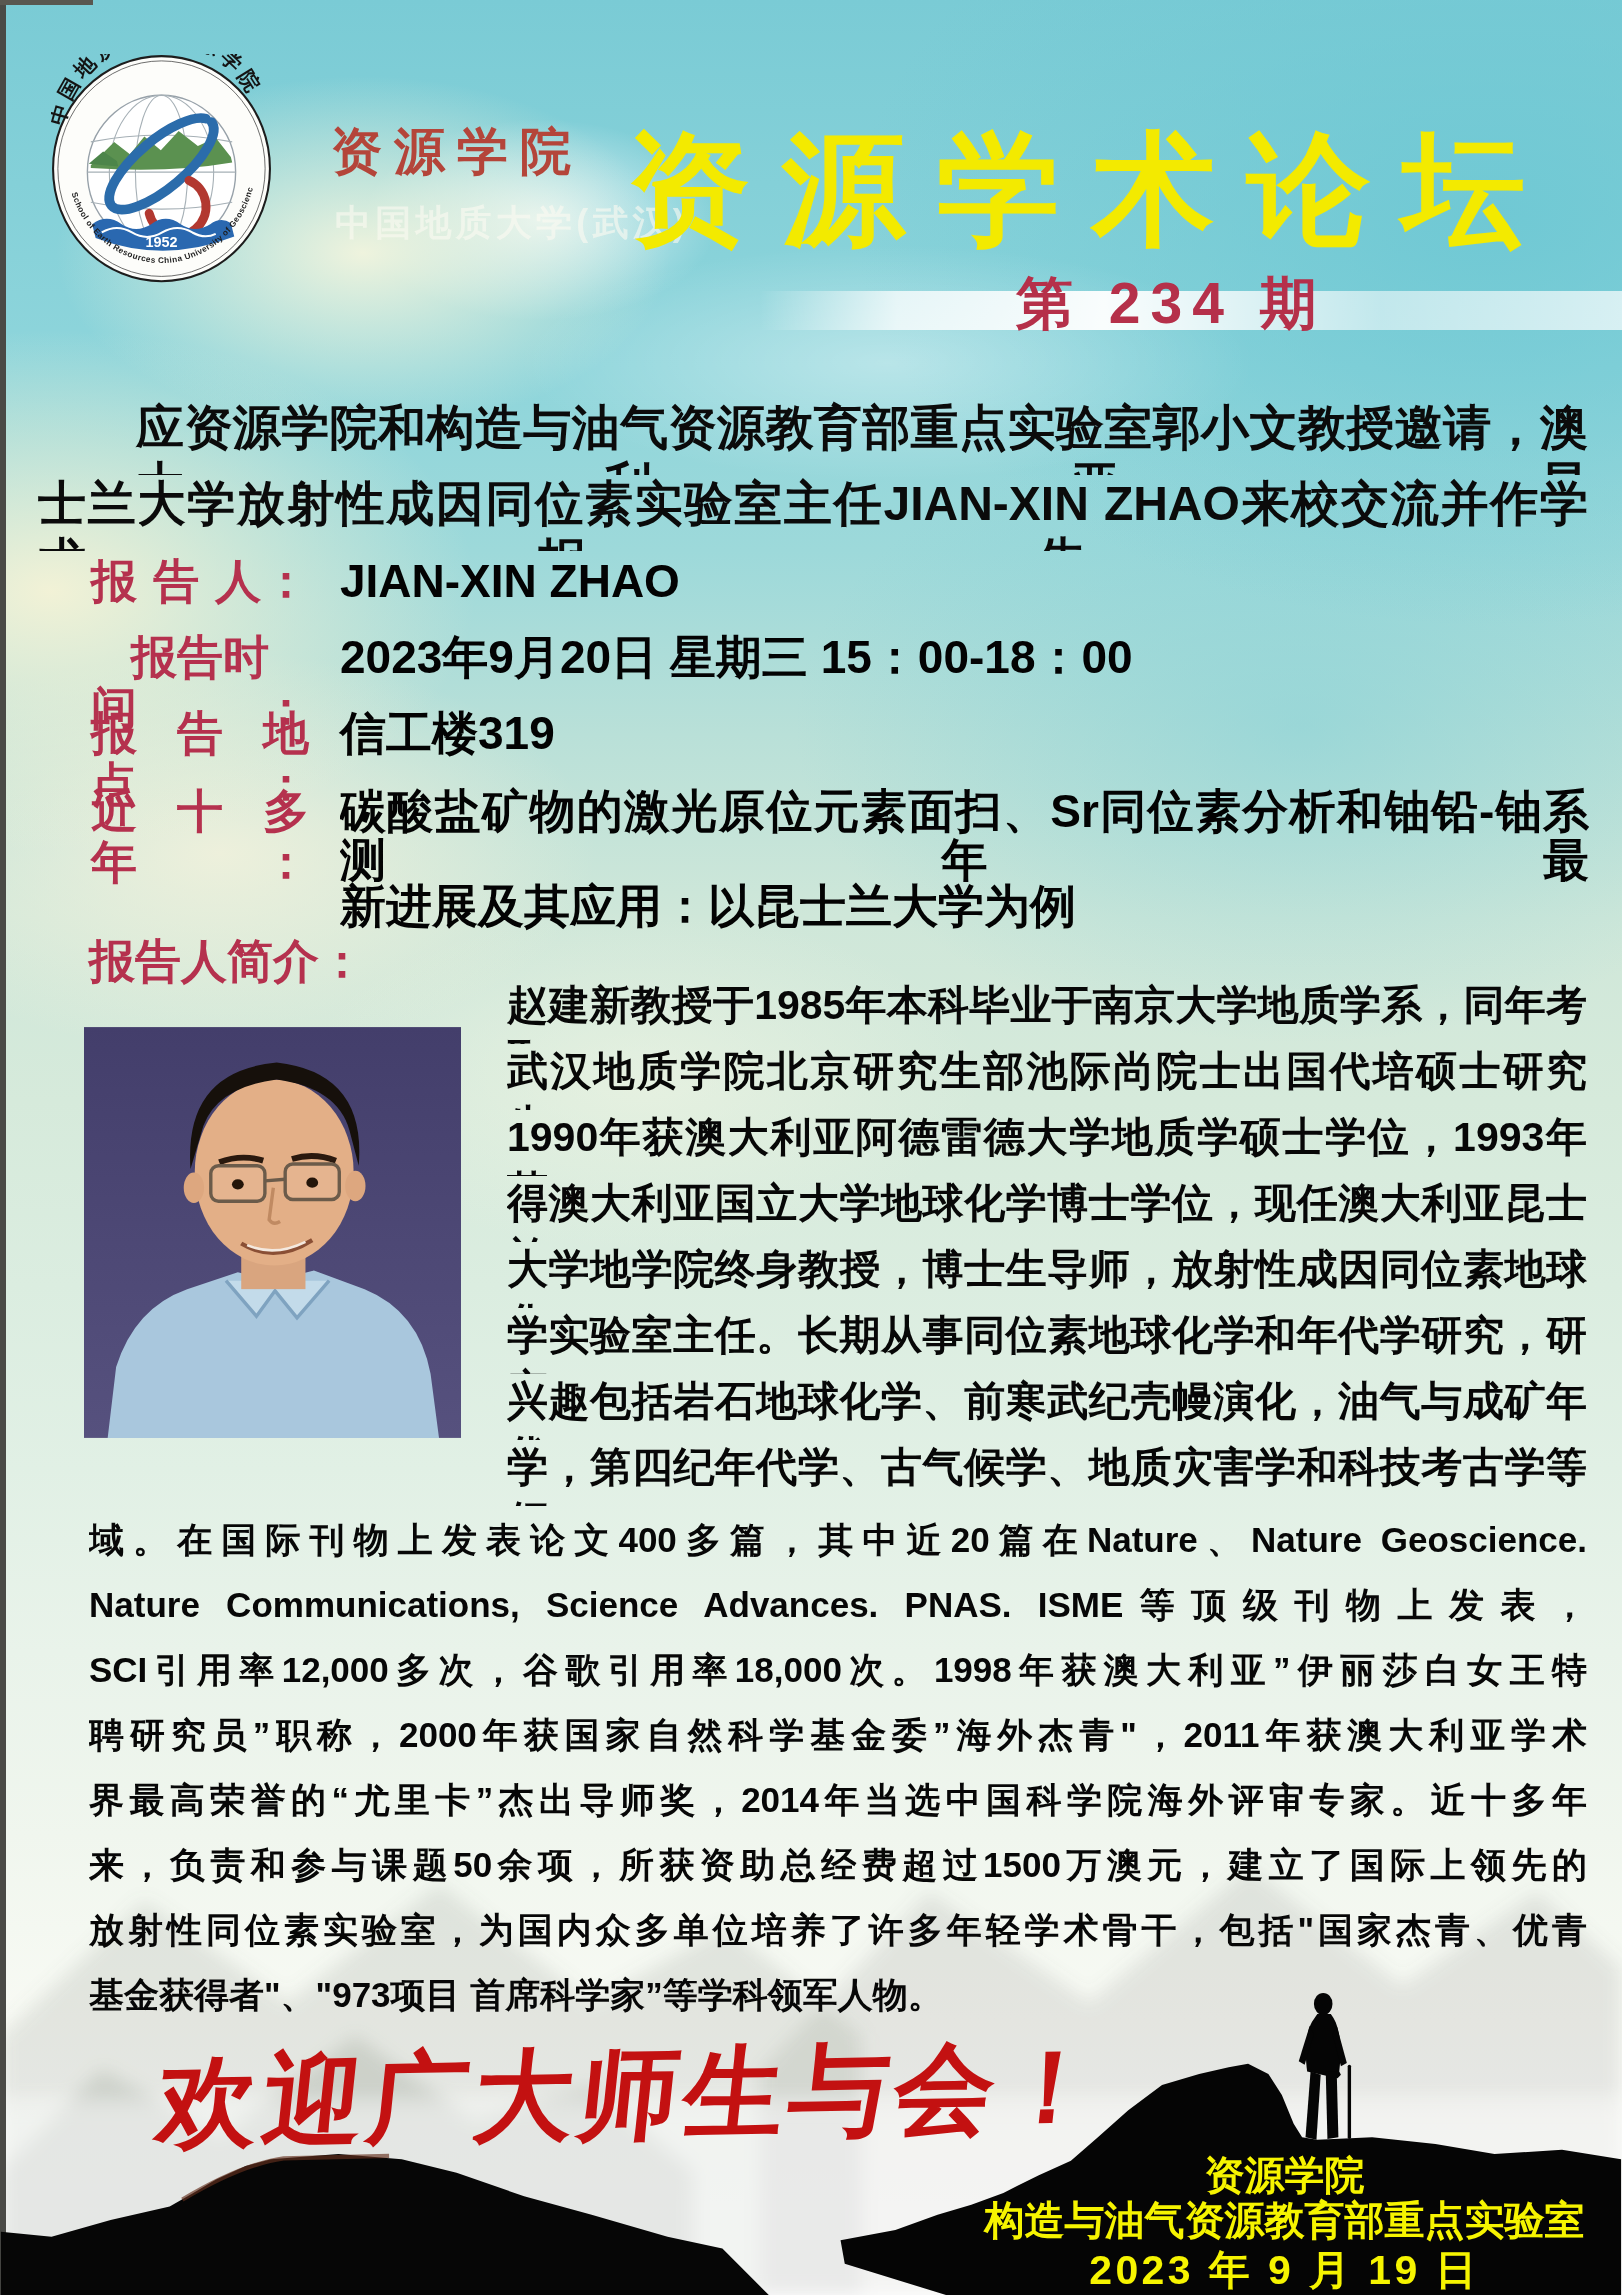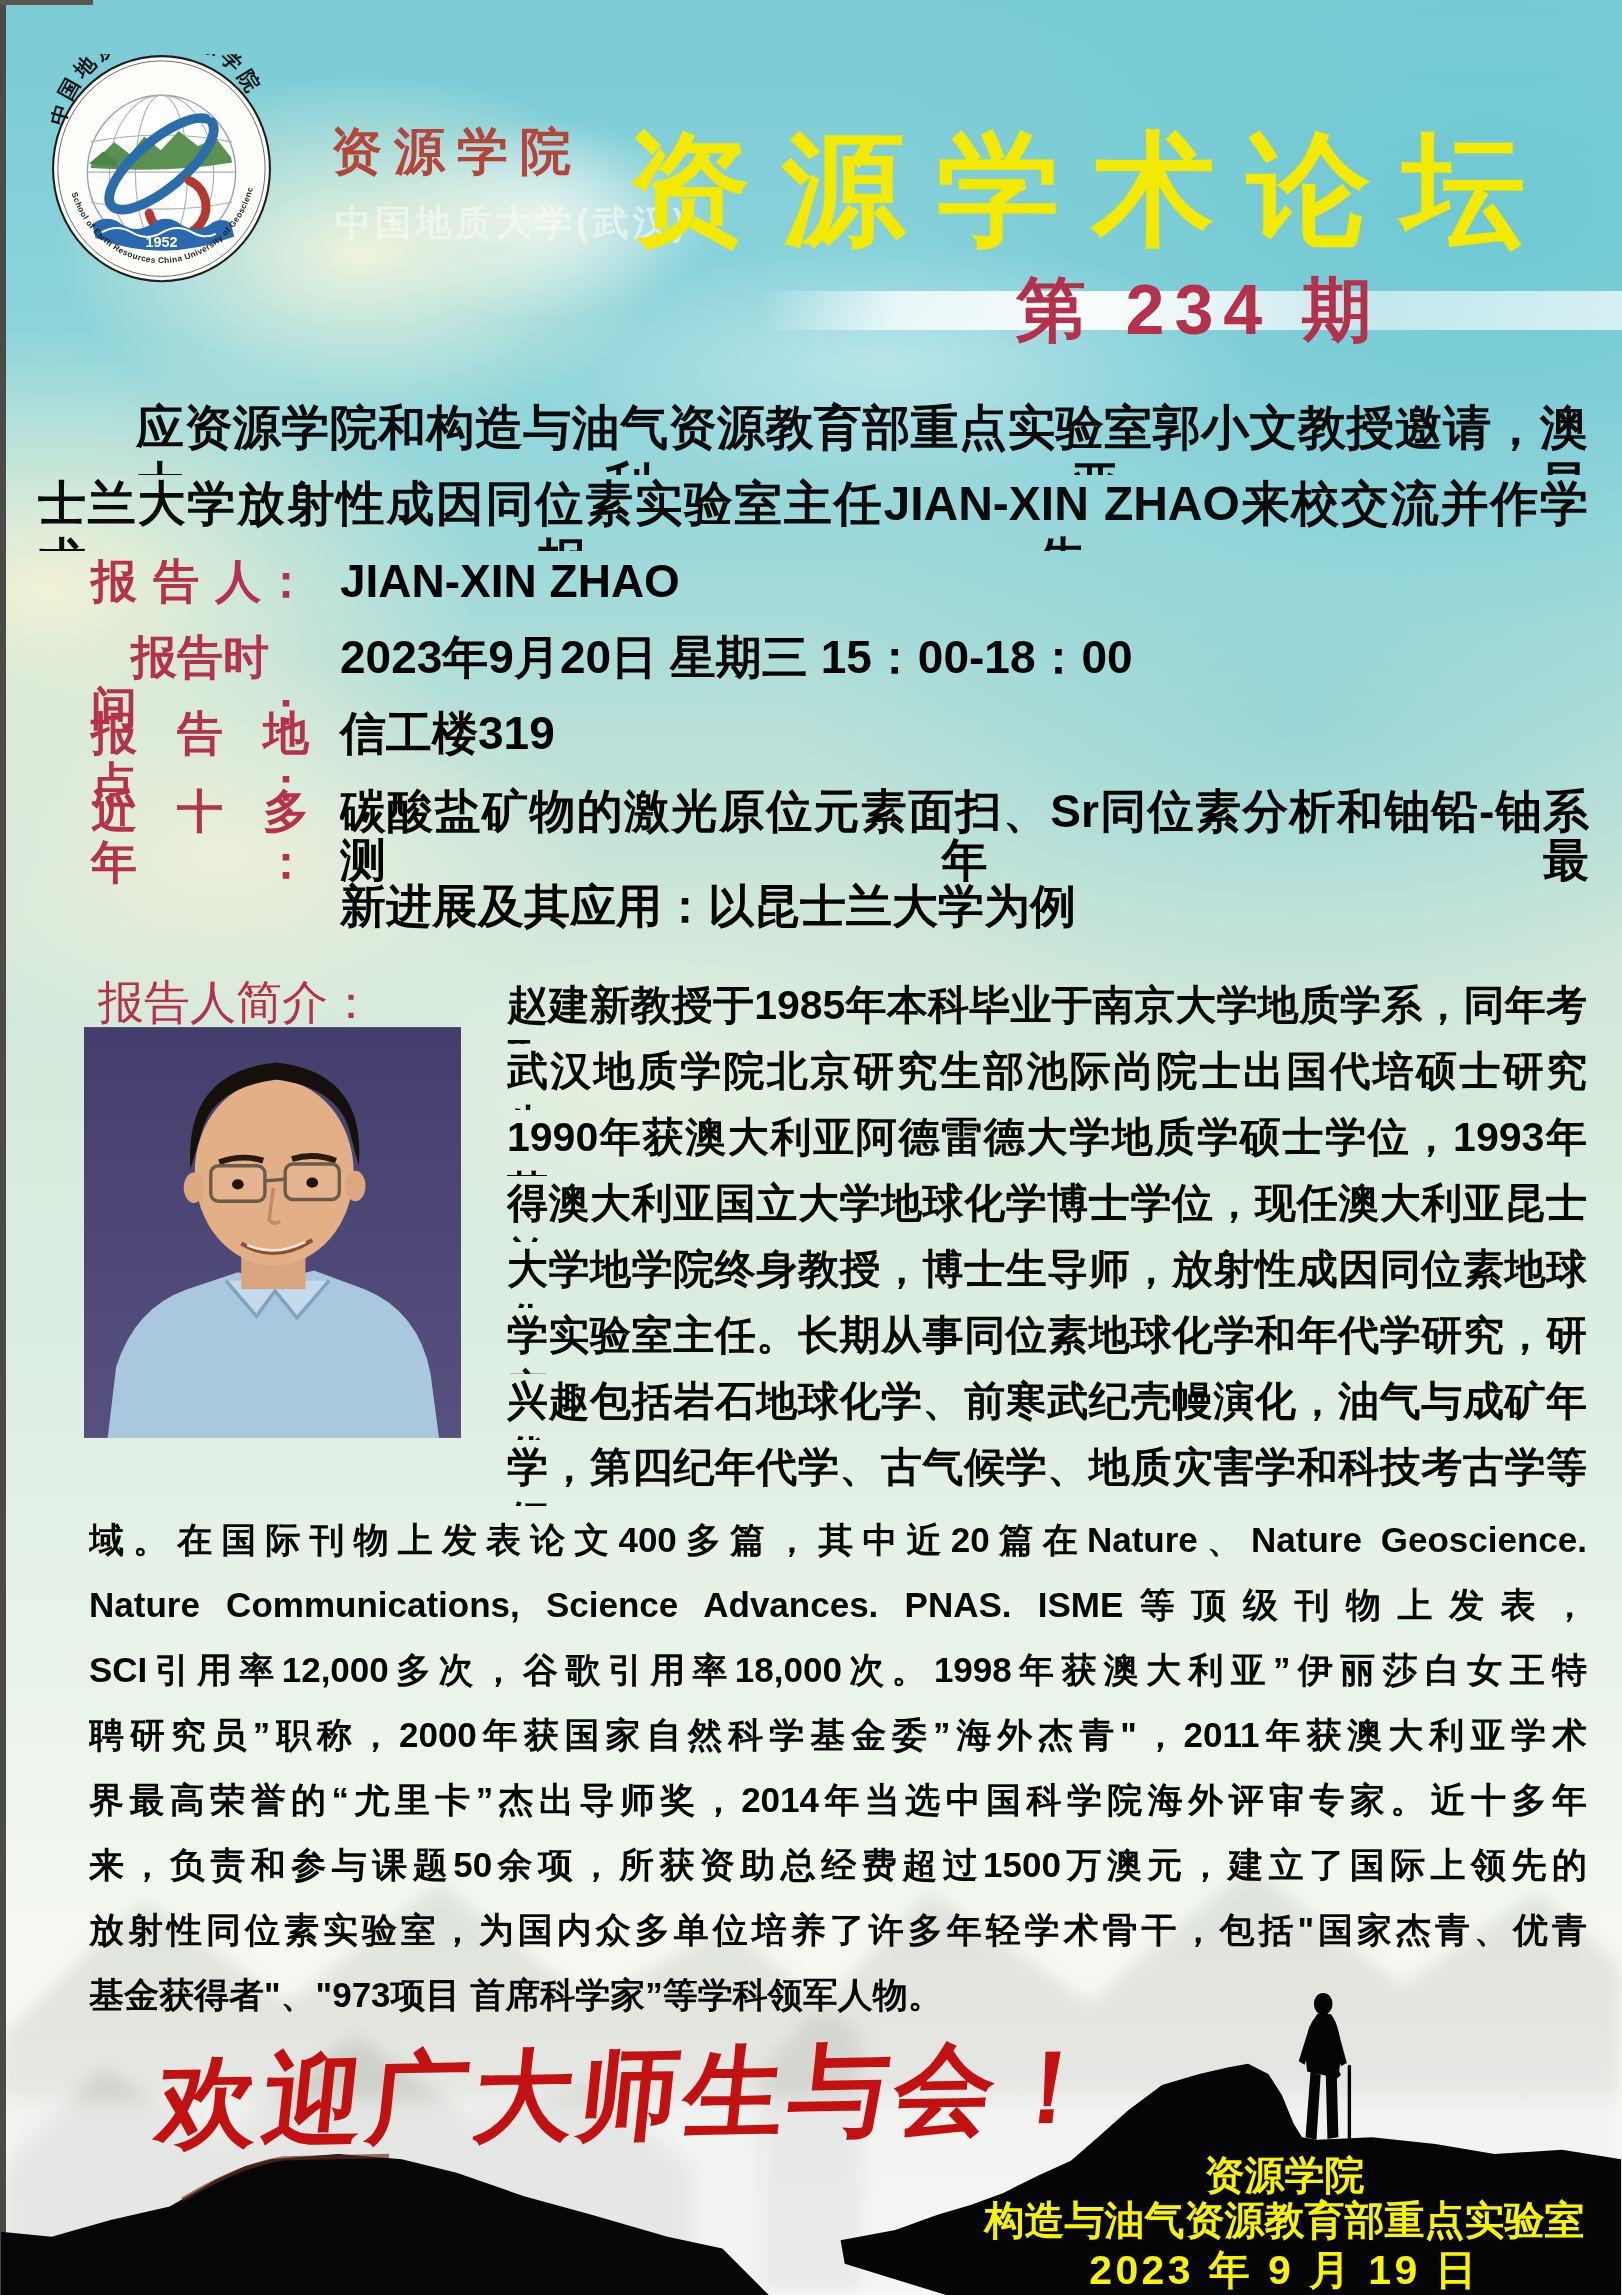--- a/index.html
+++ b/index.html
@@ -26,42 +26,42 @@
   .school-name { position:absolute; left:331px; top:118px; font-size:51px; font-weight:bold;
     letter-spacing:12px; color:#b4453a; font-family:"Liberation Serif","DejaVu Serif",serif; z-index:3; white-space:nowrap; }
   .university-name { position:absolute; left:335px; top:179px; font-size:36px; font-weight:bold;
     letter-spacing:4.2px; color:rgba(252,250,242,0.60); z-index:3; white-space:nowrap;margin-top:20px; }
 
   .forum-title { position:absolute; left:627px; top:128px; font-size:123px; font-weight:bold;
     letter-spacing:32px; color:#f3ea00; z-index:3; white-space:nowrap; line-height:1; }
   .issue-bar { position:absolute; left:759px; top:291px; width:863px; height:39px; z-index:2;
     background:linear-gradient(90deg, rgba(255,255,255,0) 0%, rgba(255,255,255,0.75) 16%,
       rgba(255,255,255,0.95) 40%, rgba(255,255,255,0.55) 72%, rgba(255,255,255,0.70) 100%); }
-  .issue-label { position:absolute; left:1016px; top:275px; font-size:70px; font-weight:bold;
+  .issue-label { position:absolute; left:1016px; top:275px; font-size:57px; font-weight:bold;
     color:#b5304a; letter-spacing:10px; z-index:3; white-space:nowrap; line-height:1; }
 
   .intro { position:absolute; left:38px; top:399px; width:1550px; z-index:3;
     font-size:48px; font-weight:bold; color:#0b0b0b; }
   .intro .line { height:76px; line-height:57px; text-align:justify; text-align-last:justify; overflow:hidden; }
   .intro .line:first-child { padding-left:98px; }
 
   .detail-label { position:absolute; left:91px; width:218px; font-size:46px; font-weight:bold;
     color:#b5314e; z-index:3; text-align:justify; text-align-last:justify; line-height:1.1; white-space:normal; }
   .detail-value { position:absolute; left:340px; font-size:46px; font-weight:bold; color:#030303;
     z-index:3; white-space:nowrap; line-height:1.1; }
   .y-speaker { top:556px; }
   .y-time    { top:632px;text-align:center; }
   .y-venue   { top:708px; }
   .y-topic   { top:786px; }
   .topic-lines { position:absolute; left:340px; top:787px; width:1249px; z-index:3;
     font-size:46px; font-weight:bold; color:#030303; }
   .topic-lines .line { height:95px; line-height:49px; text-align:justify; text-align-last:justify; overflow:hidden; }
   .topic-lines .line:last-child { text-align-last:left; }
-  .bio-label { position:absolute; left:89px; top:972px; font-size:46px; font-weight:normal;
-    color:#b5314e; z-index:3; white-space:nowrap;margin-left:9px; }
+  .bio-label { position:absolute; left:89px; top:931px; font-size:46px; font-weight:bold;
+    color:#b5314e; z-index:3; white-space:nowrap; }
 
   .photo { position:absolute; left:84px; top:1027px; width:377px; height:411px; z-index:3; }
 
   .bio-right { position:absolute; left:507px; top:978px; width:1080px; z-index:3;
     font-size:41px; font-weight:bold; color:#070707; }
   .bio-right .line { height:66px; line-height:54px; text-align:justify; text-align-last:justify; overflow:hidden; }
   .bio-full { position:absolute; left:89px; top:1513px; width:1498px; z-index:3;
     font-size:35px; font-weight:bold; color:#070707; }
   .bio-full .line { height:65px; line-height:54px; text-align:justify; text-align-last:justify; overflow:hidden; }
   .bio-full .line:last-child { text-align-last:left; }

